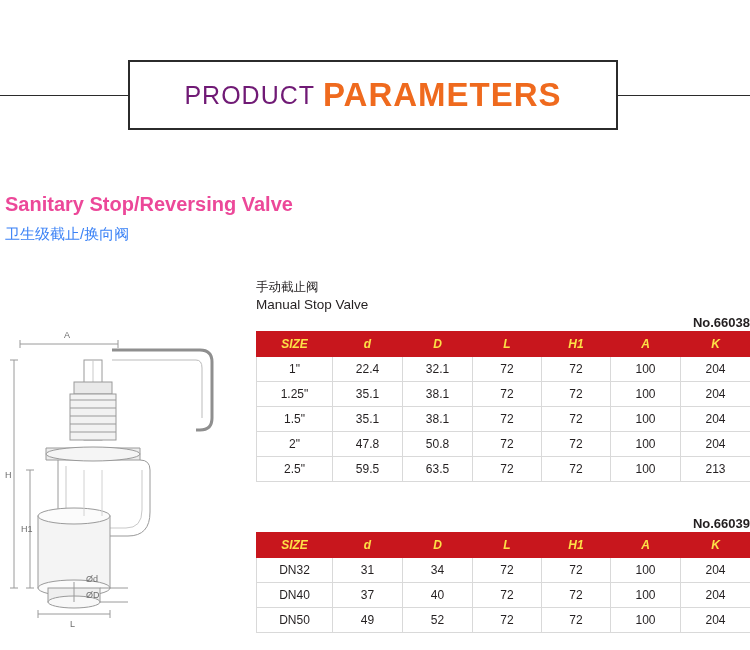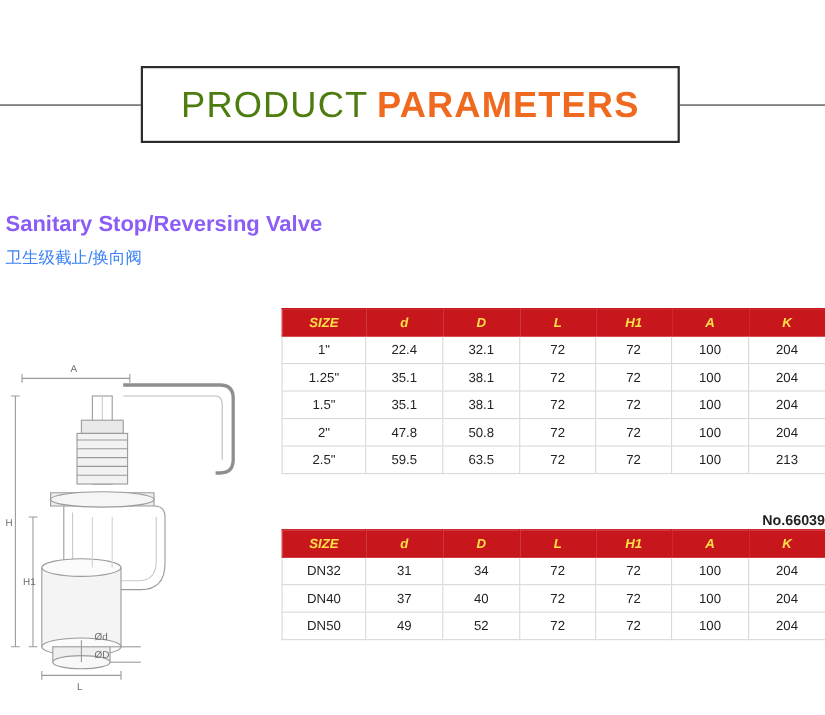--- a/index.html
+++ b/index.html
@@ -40,41 +40,41 @@
     height: 70px;
     border: 2px solid #2b2b2b;
     background: #ffffff;
     box-sizing: border-box;
     display: flex;
     align-items: center;
     justify-content: center;
     white-space: nowrap;
   }
   .banner-title-1 {
-    font-size: 33px;
+    font-size: 25px;
     letter-spacing: 1px;
-    color: #4d7c0f;
+    color: #701a75;
     font-weight: normal;
   }
   .banner-title-2 {
     font-size: 33px;
     letter-spacing: 1px;
     color: #ef6a1e;
     font-weight: bold;
     margin-left: 8px;
   }
 
   
   .prod-title-en {
     position: absolute;
     left: 5px;
     top: 193px;
     font-size: 20px;
     font-weight: bold;
-    color: #8b5cf6;
+    color: #ec4899;
     letter-spacing: 0px;
   }
   .prod-title-cn {
     position: absolute;
     left: 5px;
     top: 225px;
     font-size: 15px;
     color: #3b82f6;
   }
 
@@ -213,20 +213,27 @@
       <text x="21" y="212">H1</text>
       <text x="70" y="307">L</text>
       <text x="86" y="262">Ød</text>
       <text x="86" y="278">ØD</text>
     </g>
   </svg>
 </div>
 
 <div class="table-zone">
 
+  <div>
+    <div class="tbl-heading-cn">手动截止阀</div>
+    <div class="tbl-head-row">
+      <span class="tbl-heading-en">Manual Stop Valve</span>
+      <span class="tbl-no">No.66038</span>
+    </div>
+  </div>
   <table class="spec">
     <colgroup>
       <col style="width:76px">
         <col style="width:70px">
         <col style="width:70px">
       <col style="width:69px">
         <col style="width:69px">
         <col style="width:70px">
         <col style="width:70px">
     </colgroup>

